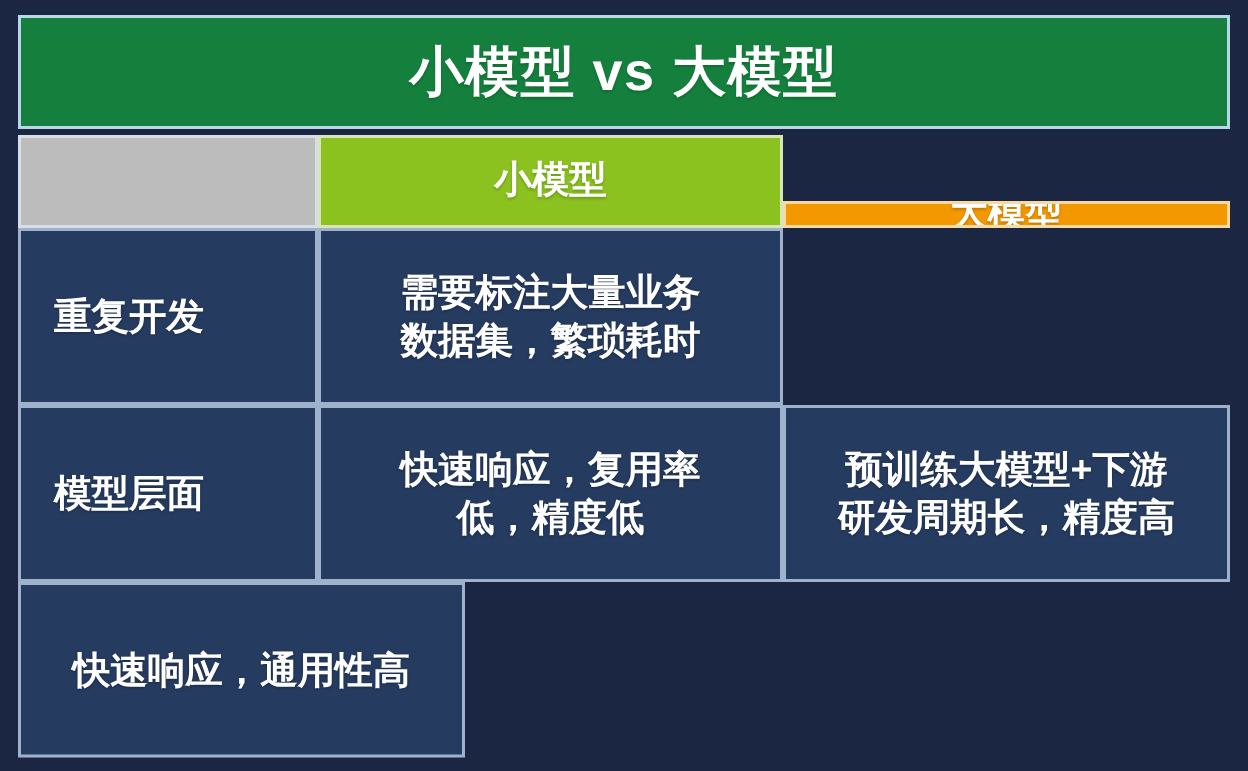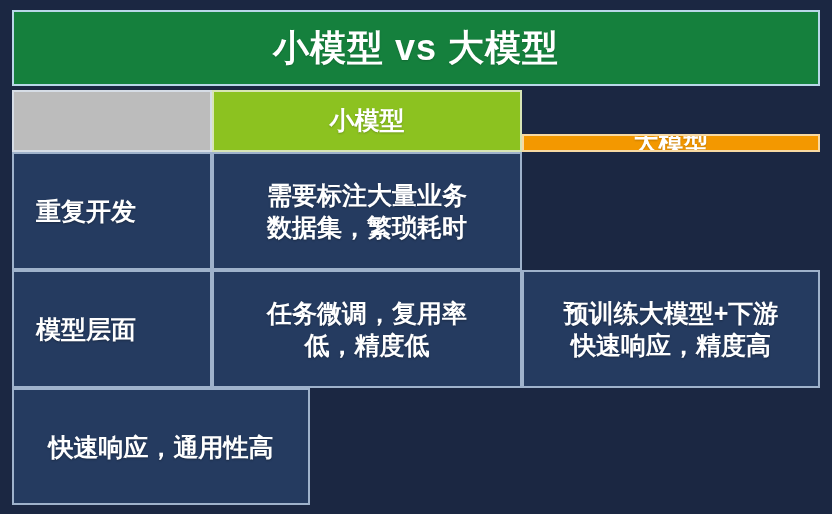--- a/index.html
+++ b/index.html
@@ -157,26 +157,26 @@
         <span class="body-text">需要标注大量业务
 数据集，繁琐耗时</span>
       </div>
     </div>
 
     <div class="row row-body r2">
       <div class="cell body-cell label col-label">
         <span class="body-text label-text">模型层面</span>
       </div>
       <div class="cell body-cell col-small">
-        <span class="body-text">任务微调，复用率
+        <span class="body-text">快速响应，复用率
 低，精度低</span>
       </div>
       <div class="cell body-cell col-large">
         <span class="body-text">预训练大模型+下游
-快速响应，精度高</span>
+研发周期长，精度高</span>
       </div>
     </div>
 
     <div class="row row-body r3">
       <div class="cell body-cell col-large">
         <span class="body-text">快速响应，通用性高</span>
       </div>
     </div>
 
   </div>

